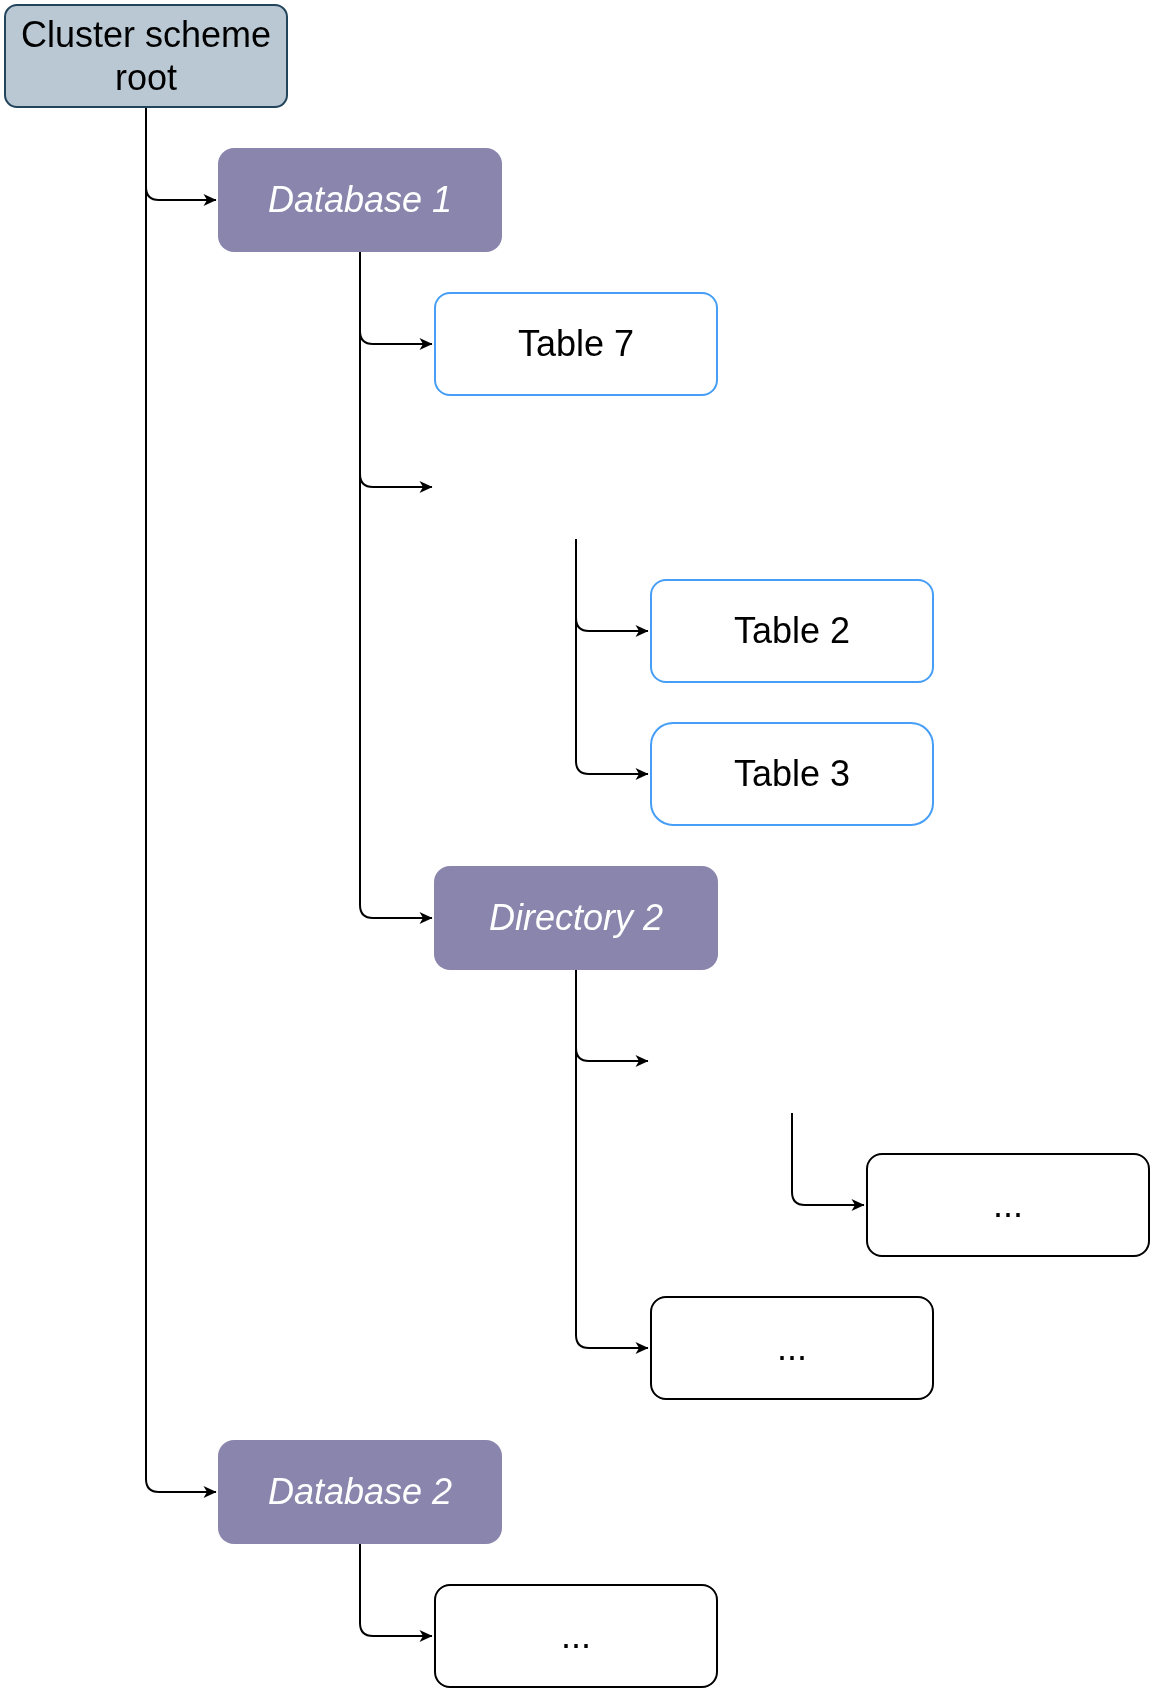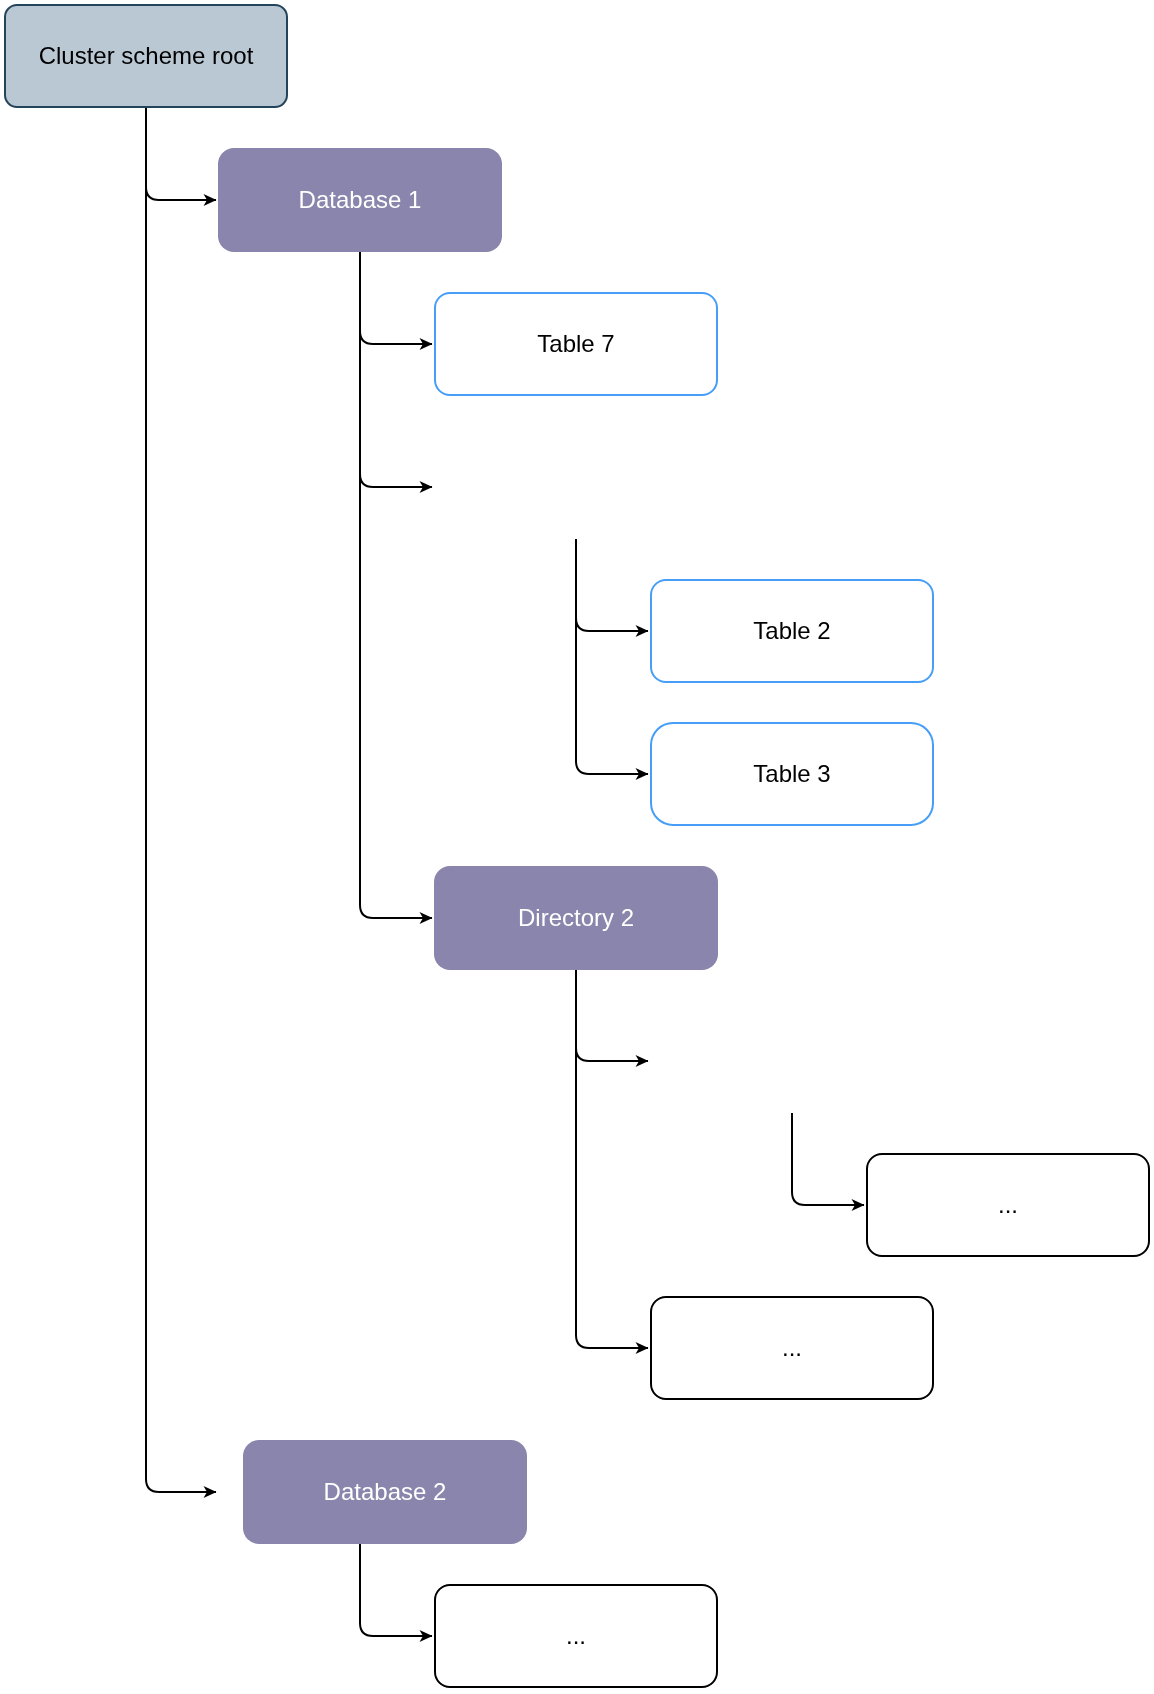--- a/index.html
+++ b/index.html
@@ -42,33 +42,34 @@
   .node {
     position: absolute;
     width: 284px;
     height: 104px;
     box-sizing: border-box;
     border-radius: 16px;
     display: flex;
     align-items: center;
     justify-content: center;
     text-align: center;
-    font-size: 24px;
+    font-size: 36px;
     line-height: 1.2;
     color: var(--text);
   }
   .node.root {
     background: var(--root-fill);
     border: 2px solid var(--root-border);
     border-radius: 13px;
   }
   .node.directory {
     background: var(--directory-fill);
     color: var(--directory-text);
     border: none;
+    font-style: italic;
   }
   .node.table {
     background: var(--background);
     border: 2px solid var(--table-border);
   }
   .node.placeholder {
     background: var(--background);
     border: 2px solid var(--placeholder-border);
   }
   .node-label {
@@ -127,21 +128,21 @@
 
 
   <div class="node placeholder" style="left: 866px; top: 1153px;">
     <span class="node-label">...</span>
   </div>
 
   <div class="node placeholder" style="left: 650px; top: 1296px;">
     <span class="node-label">...</span>
   </div>
 
-  <div class="node directory" style="left: 218px; top: 1440px; margin-left: 25px;">
+  <div class="node directory" style="left: 218px; top: 1440px;">
     <span class="node-label">Database 2</span>
   </div>
 
   <div class="node placeholder" style="left: 434px; top: 1584px;">
     <span class="node-label">...</span>
   </div>
 
 </div>
 
 </body></html>

